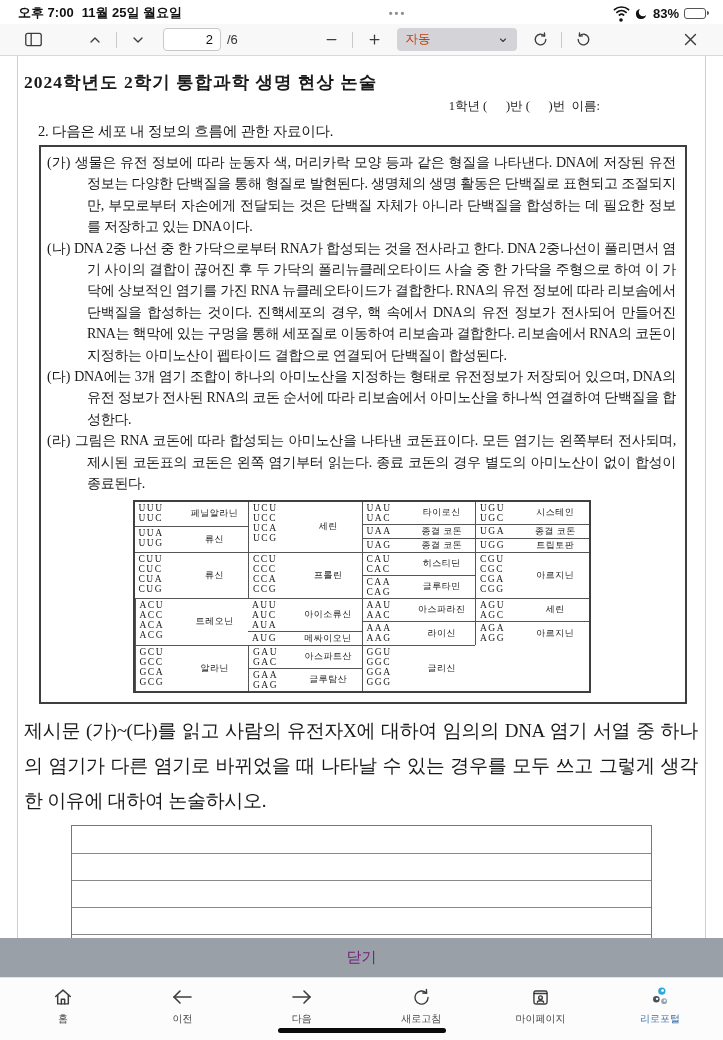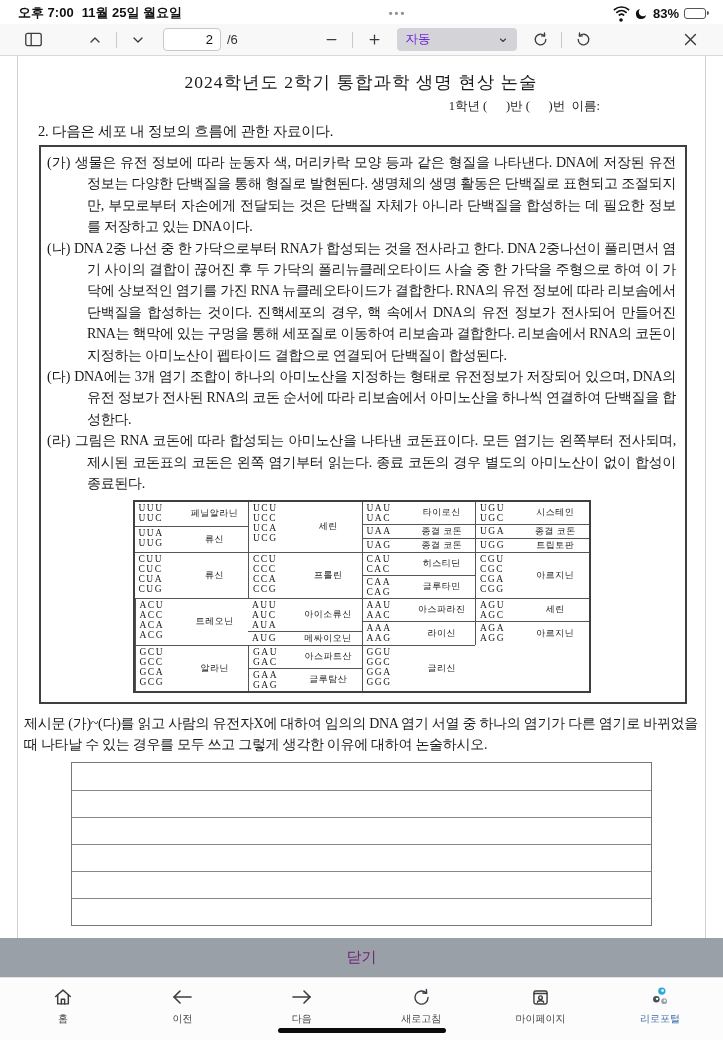--- a/index.html
+++ b/index.html
@@ -20,50 +20,50 @@
 
   
   .toolbar { height:32px; background:#f8f8f8; border-bottom:1px solid #d8d8d8;
              display:flex; align-items:center; padding:0 20px; color:#3c3c3e; }
   .tbtn { display:inline-flex; align-items:center; justify-content:center; width:26px; height:26px; cursor:pointer; }
   .sep { width:1px; height:16px; background:#c9c9cc; margin:0 8px; }
   .pagebox { width:58px; height:23px; background:#fff; border:1px solid #c8c8cb; border-radius:4px;
              text-align:right; padding:0 7px; font-size:13px; color:#111; }
   .pagetotal { font-size:13px; margin-left:6px; color:#333; }
   .zoomselect { width:120px; height:23px; background:#d4d4d8; border-radius:4px; display:flex;
-                align-items:center; justify-content:space-between; padding:0 8px; font-size:12.5px; color:#6d28d9; cursor:pointer; }
+                align-items:center; justify-content:space-between; padding:0 8px; font-size:12.5px; color:#c2410c; cursor:pointer; }
   .tgroup { display:flex; align-items:center; }
 
   
   .docarea { height:882px; overflow:hidden; background:#fff; }
   .page { height:100%; margin:0 17px; border-left:1px solid #cfcfcf; border-right:1px solid #cfcfcf;
           padding:10px 7px 0 6px; overflow:hidden; position:relative;
           font-family:"Liberation Serif","DejaVu Serif",serif; color:#1a1a1a; }
-  .doc-title { text-align:center; font-size:17.5px; font-weight:400; letter-spacing:1px; margin-top:4px; }
+  .doc-title { font-size:17.5px; font-weight:700; letter-spacing:1px; margin-top:4px; }
   .doc-subtitle { text-align:right; font-size:12.5px; padding-right:98px; margin-top:4px; white-space:pre; }
   .doc-qno { font-size:14.5px; margin:7px 0 4px 14px; letter-spacing:-0.2px; }
   .passage-box { border:2px solid #3f3f3f; margin:2px 11px 0 15px; padding:5px 9px 7px 6px; }
   .passage { font-size:14px; line-height:21.4px; text-align:justify; letter-spacing:-0.3px;
              padding-left:40px; text-indent:-40px; }
   .passage .plabel { letter-spacing:0; }
 
   
   .codon-table { width:458px; margin:5px auto 2px; border:2px solid #3f3f3f;
                  display:grid; grid-template-columns:repeat(4,1fr); background:#fff; }
   .ct-cell { border-left:1px solid #555; display:flex; flex-direction:column; }
   .ct-cell.first-col { border-left:none; }
   .ct-cell.rowline { border-top:1px solid #555; }
   .ct-entry { display:flex; flex:1; }
   .ct-entry + .ct-entry { border-top:1px solid #555; }
   .ct-codons { width:41%; padding:1px 0 1px 4px; }
   .ct-codon { font-size:9.5px; line-height:10px; letter-spacing:1.5px; white-space:nowrap; }
   .ct-amino { flex:1; display:flex; align-items:center; justify-content:center;
               font-size:9px; letter-spacing:0.5px; text-align:center; padding:0 2px; white-space:nowrap; }
 
-  .doc-prompt { font-size:14px; line-height:21px; text-align:justify; letter-spacing:-0.3px; margin-top:9px; }
+  .doc-prompt { font-size:19px; line-height:35px; text-align:justify; letter-spacing:-0.3px; margin-top:9px; }
   .answer-box { margin:7px 46px 0 47px; border:1px solid #777; }
   .answer-line { height:27px; }
   .answer-line + .answer-line { border-top:1px solid #888; }
 
   
   .closebar { height:39px; background:#99a0a8; display:flex; align-items:center; justify-content:center;
               color:#701a75; font-size:15px; cursor:pointer; }
 
   
   .bottomnav { height:63px; background:#fcfcfd; border-top:1px solid #e3e3e5; display:flex;

